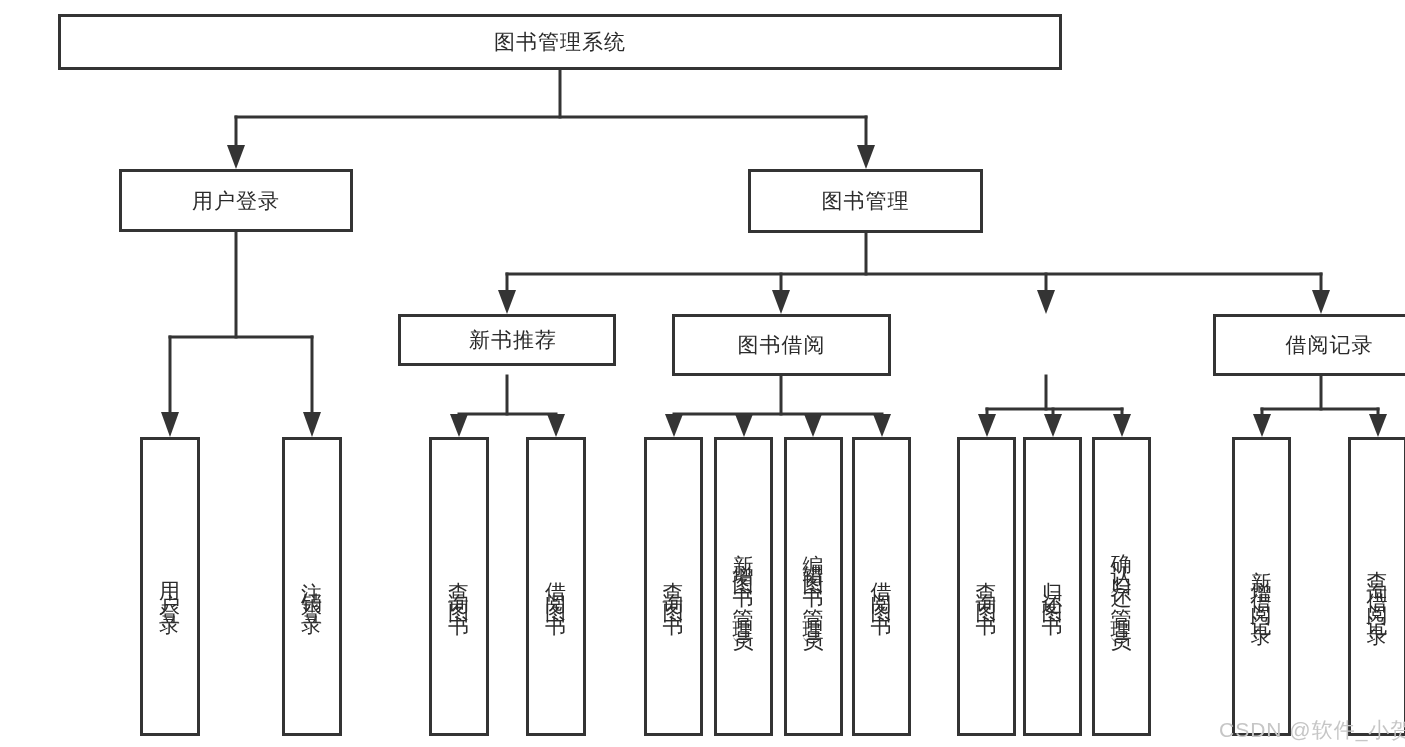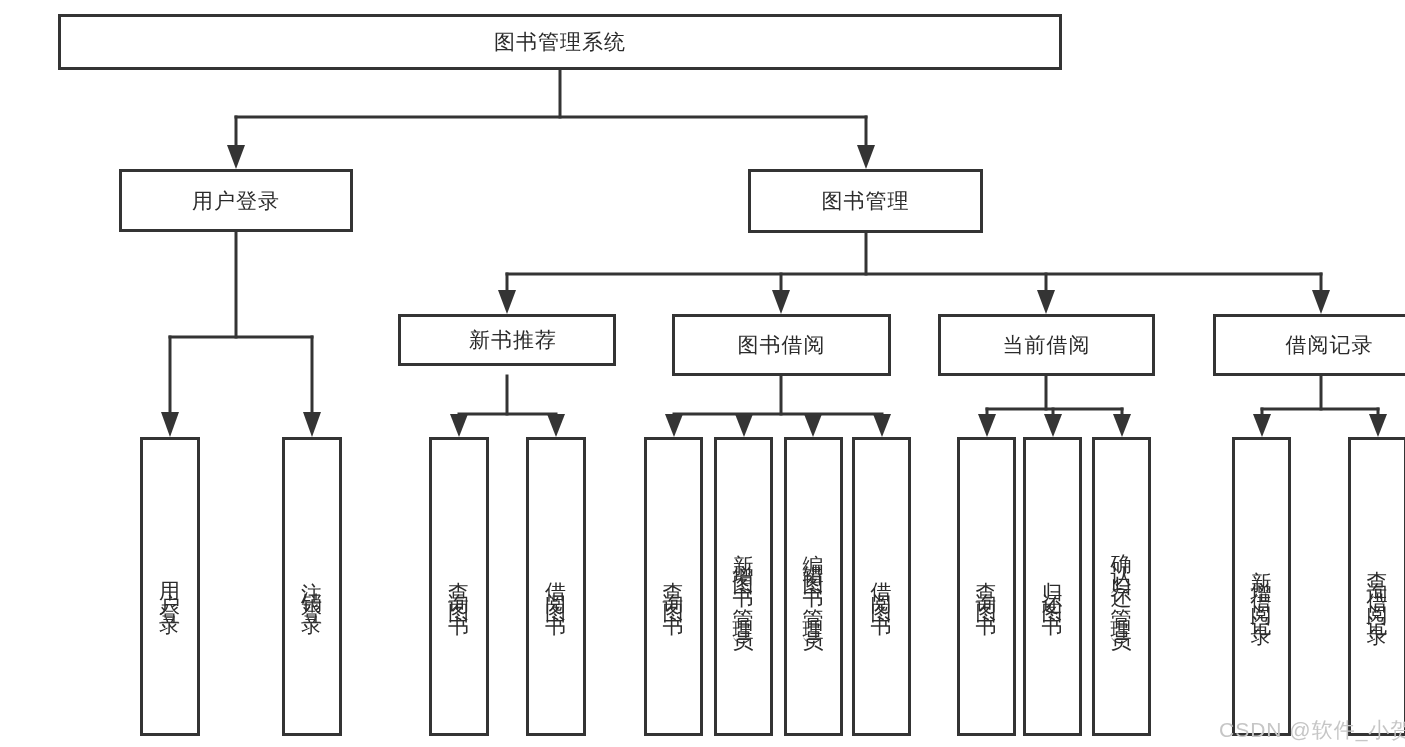--- a/index.html
+++ b/index.html
@@ -129,23 +129,20 @@
   <div class="node" style="left:712px; top:169px; width:235px; height:64px;">
     <span>图书管理</span>
   </div>
 
   <div class="node" style="left:362px; top:314px; width:218px; height:52px;padding-left:12px;">
     <span>新书推荐</span>
   </div>
   <div class="node" style="left:636px; top:314px; width:219px; height:62px;">
     <span>图书借阅</span>
   </div>
-  <div class="node" style="left:902px; top:314px; width:217px; height:62px;">
-    <span>当前借阅</span>
-  </div>
   <div class="node" style="left:1177px; top:314px; width:217px; height:62px;padding-left:16px;">
     <span>借阅记录</span>
   </div>
 
   <div class="node" style="left:104px; top:437px; width:60px; height:299px;">
     <span class="vtext">用户登录</span>
   </div>
   <div class="node" style="left:246px; top:437px; width:60px; height:299px;">
     <span class="vtext">注销登录</span>
   </div>

